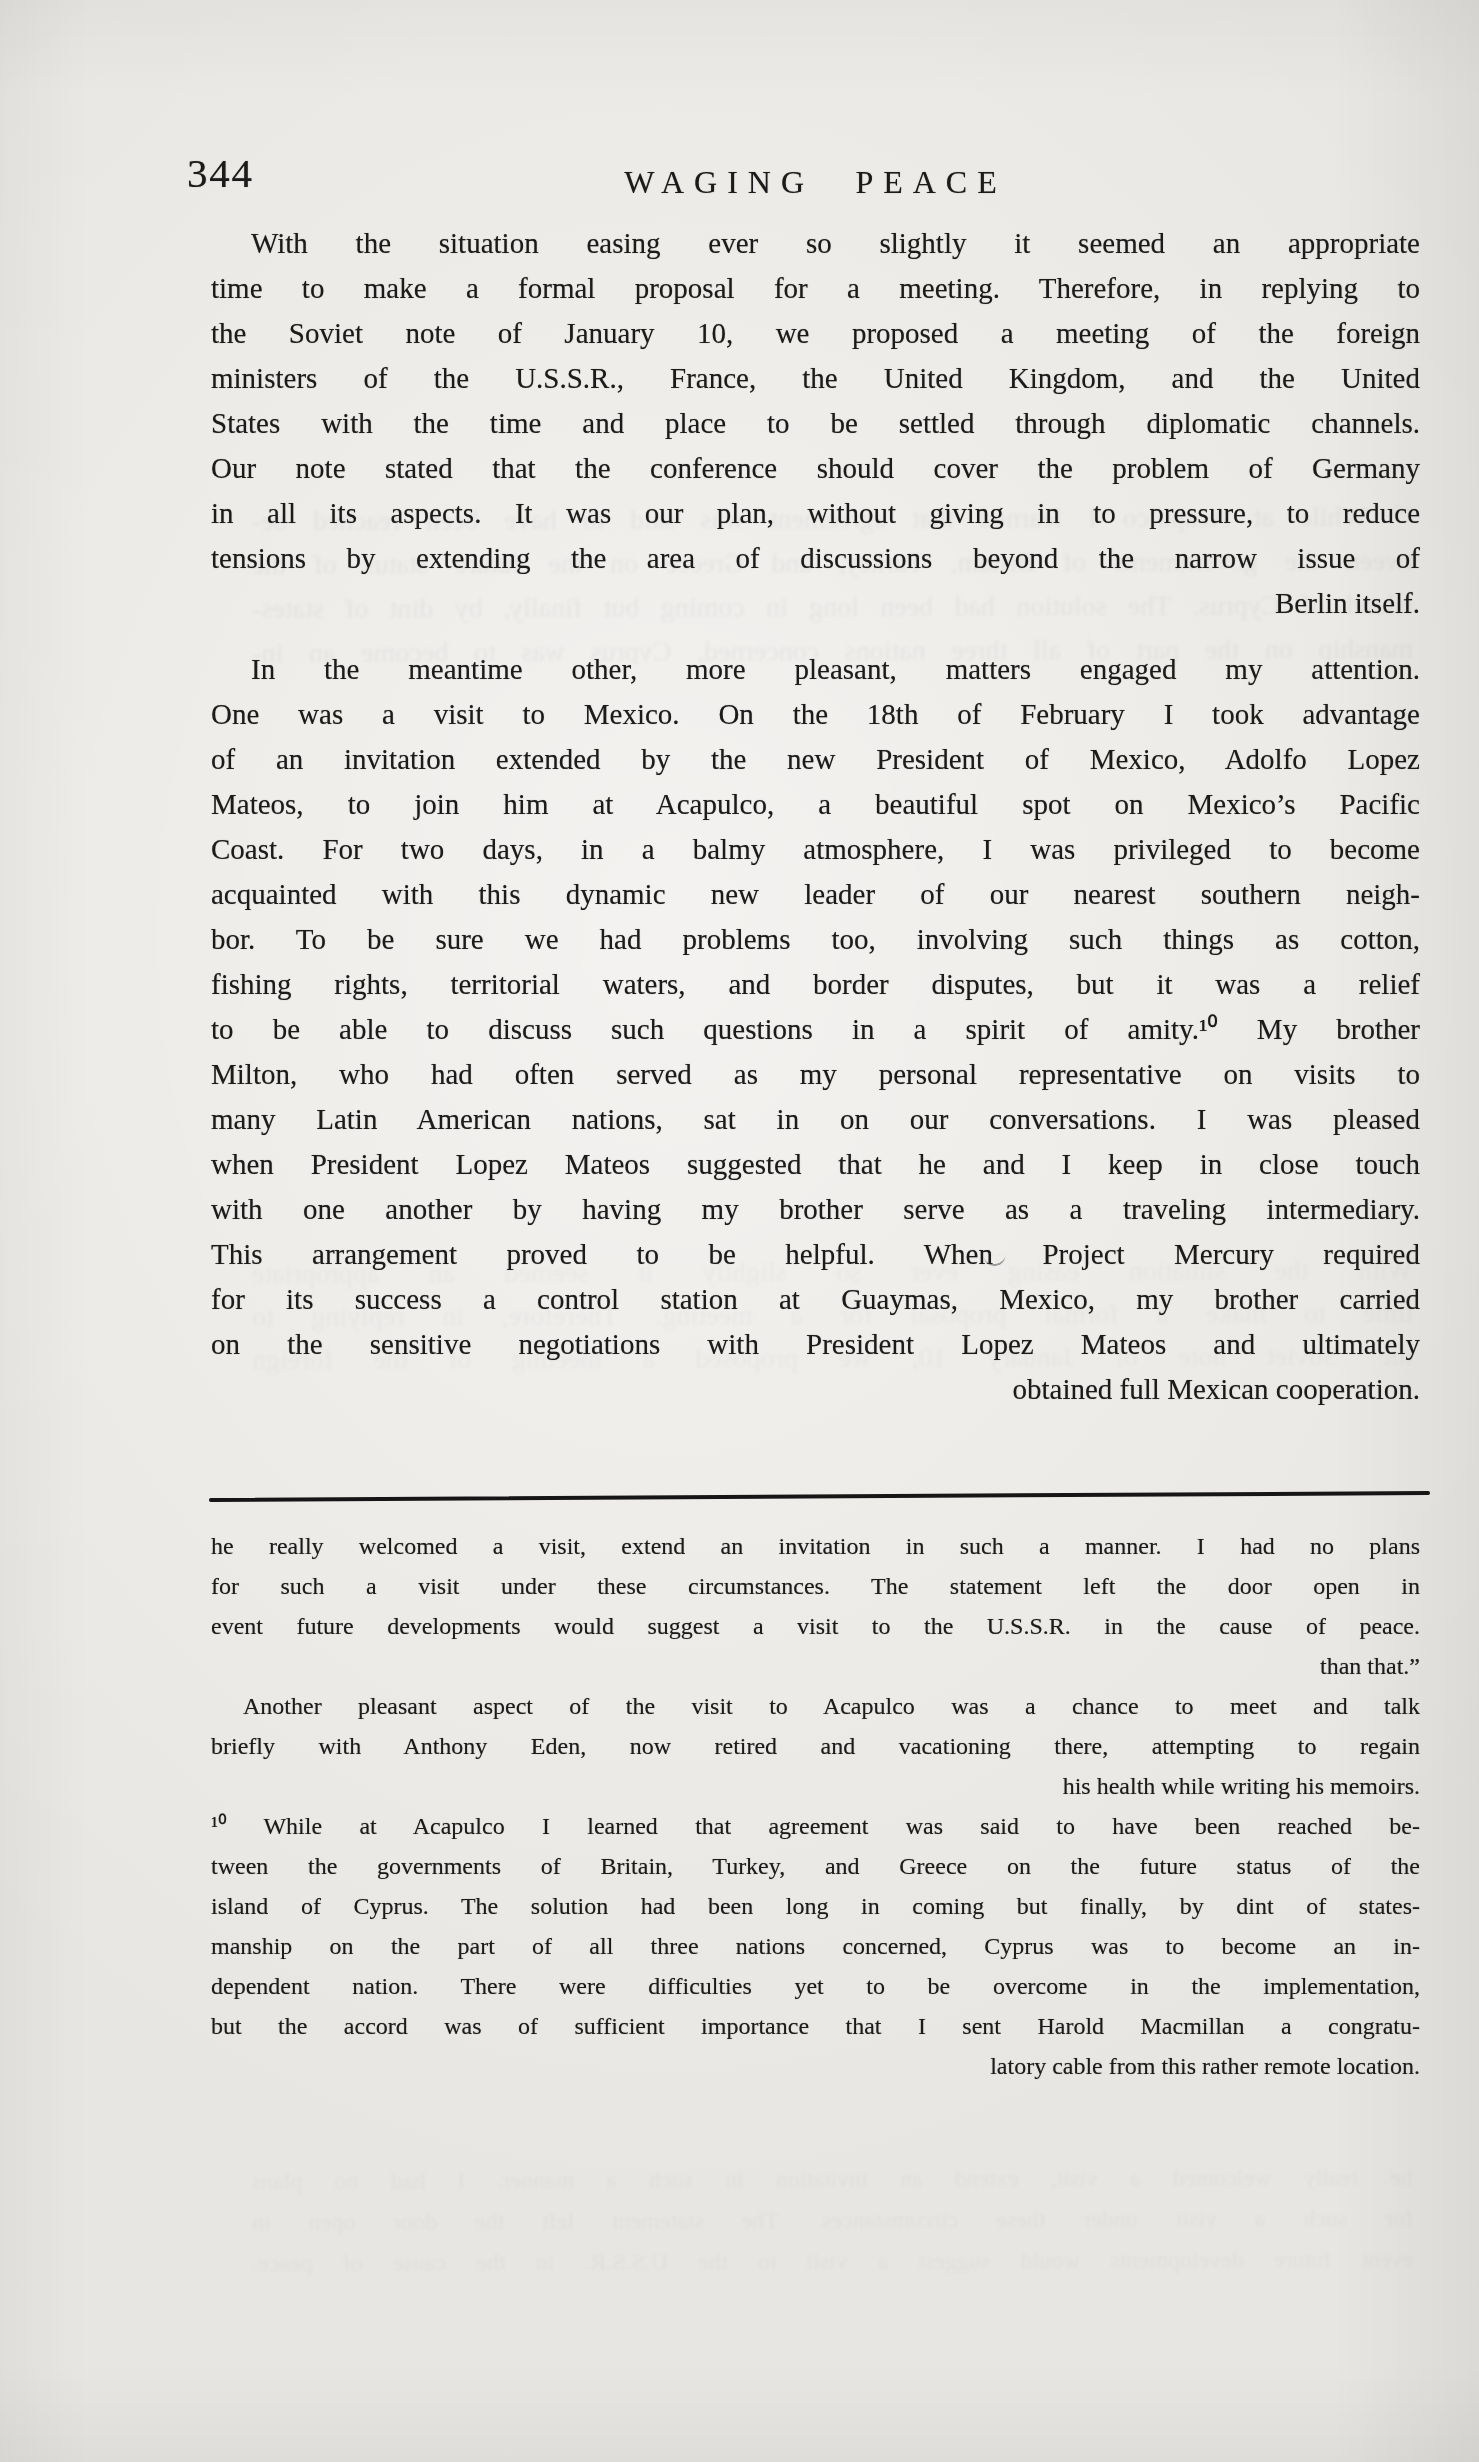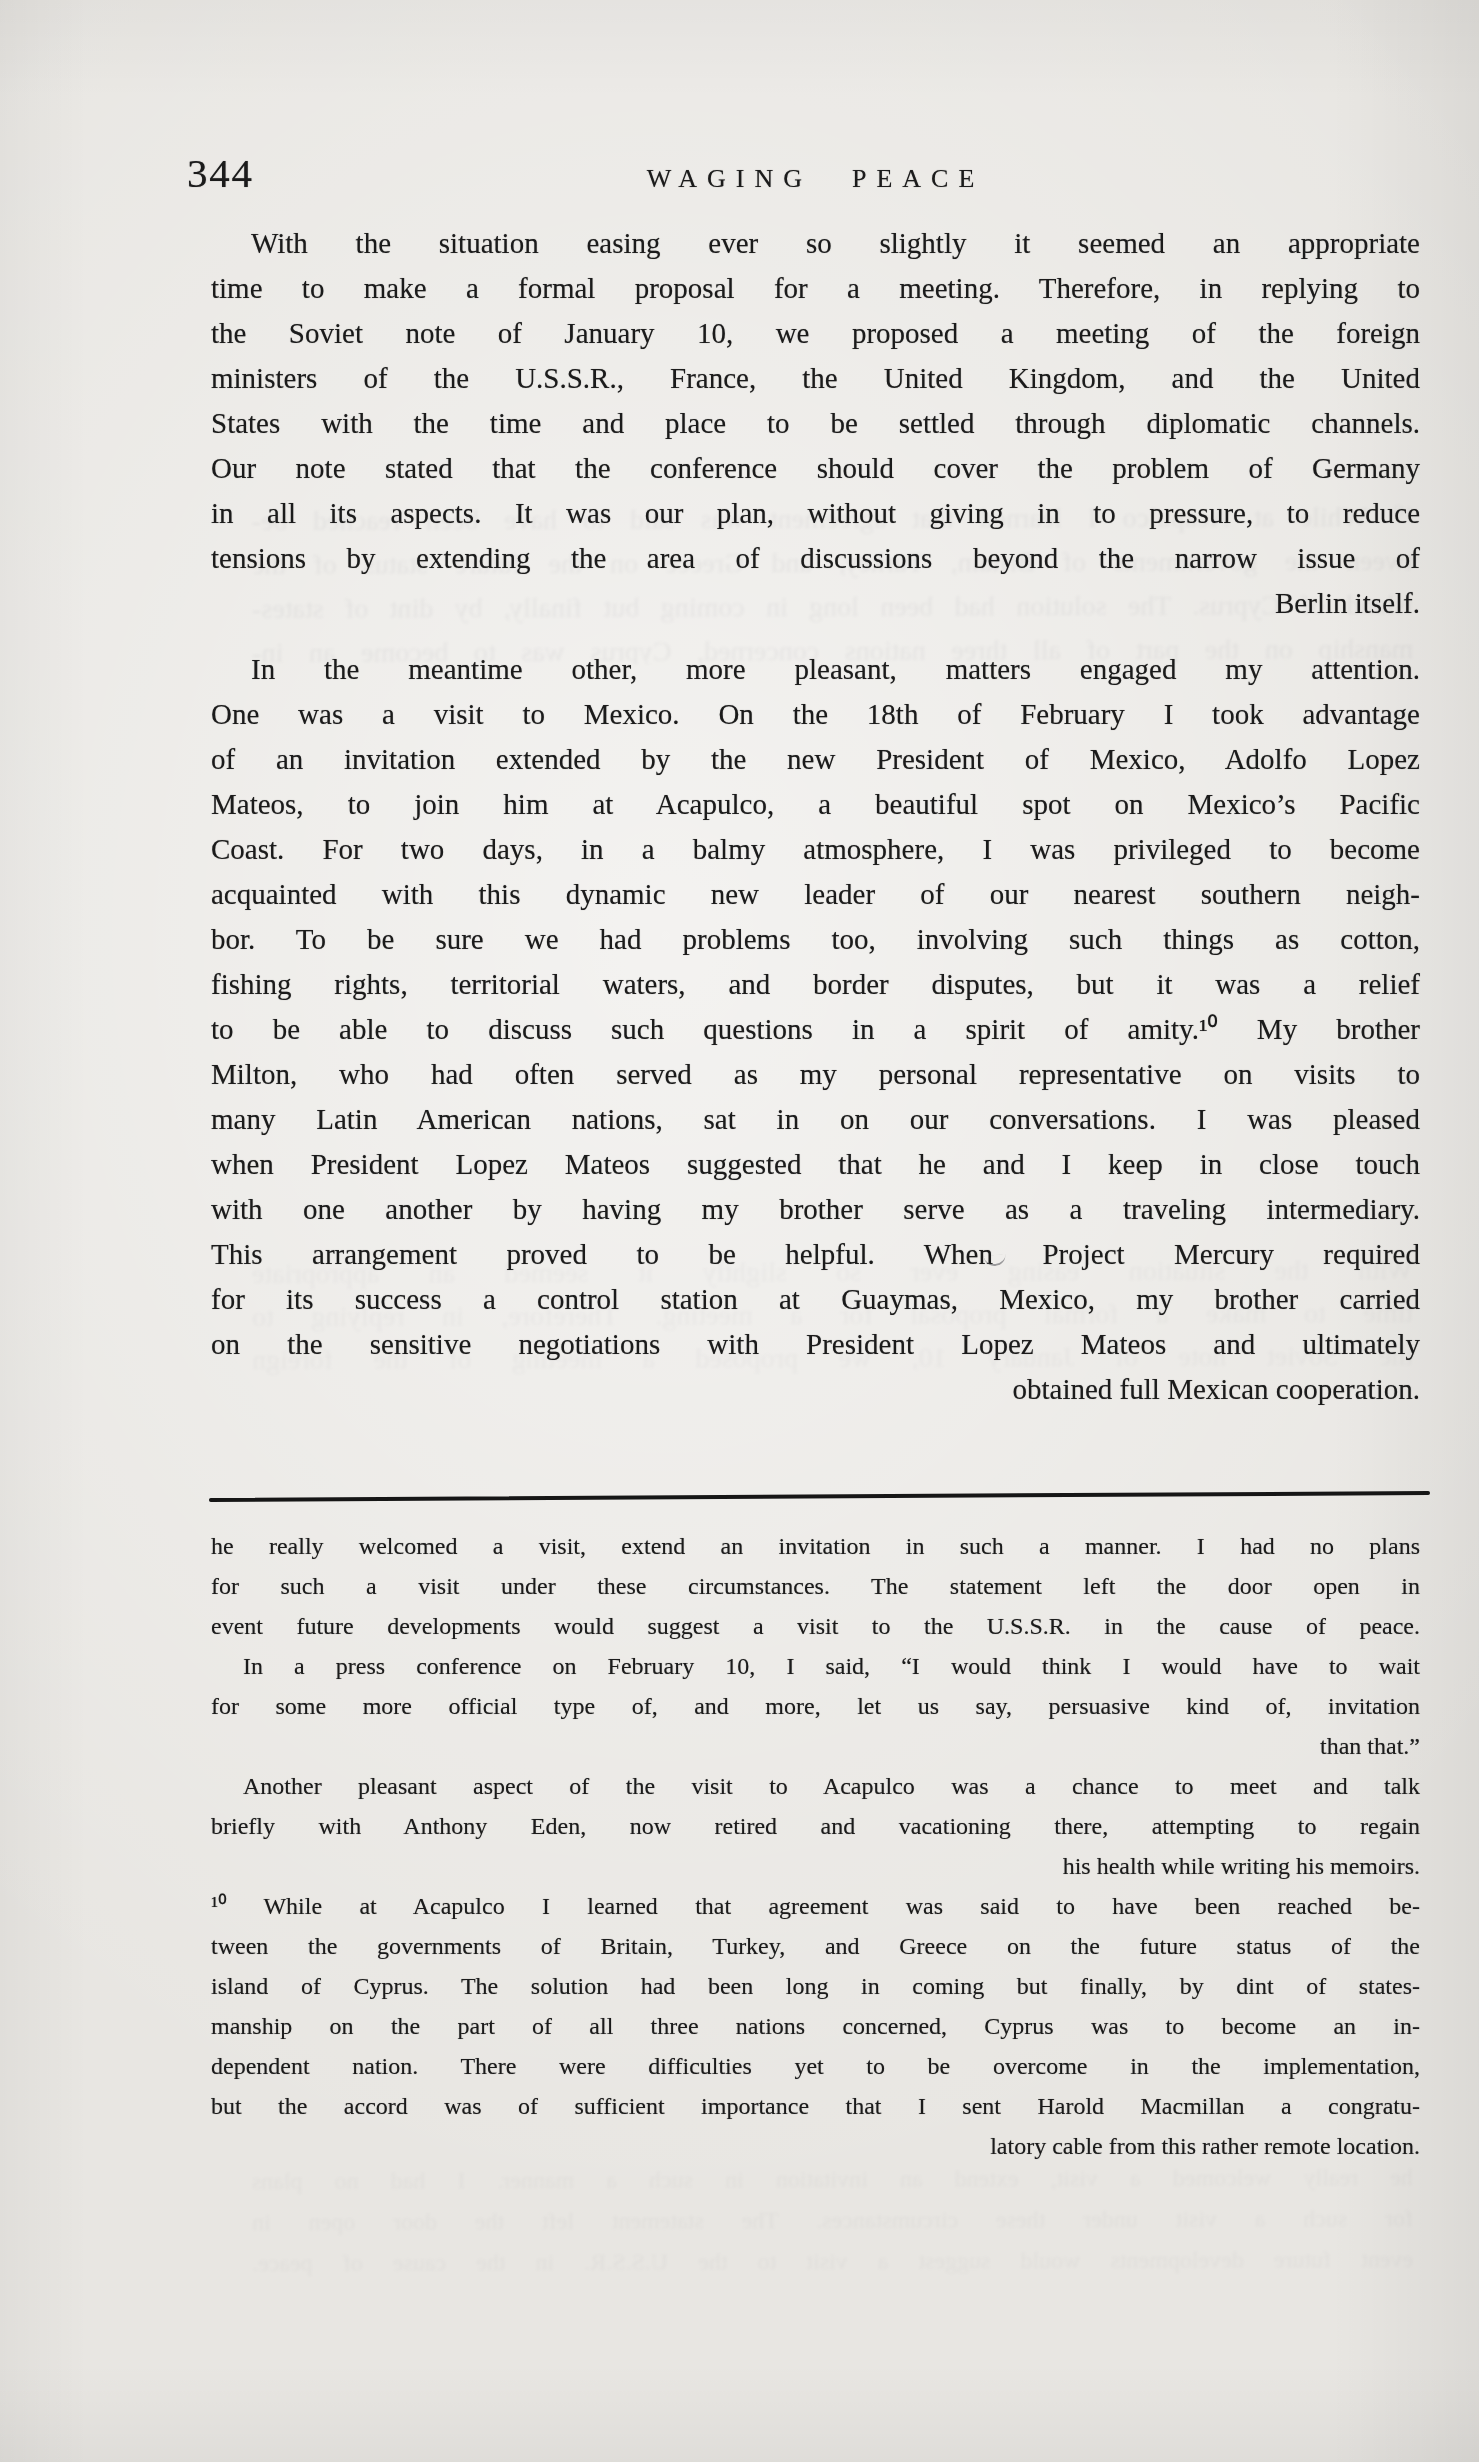--- a/index.html
+++ b/index.html
@@ -18,21 +18,21 @@
   }
   .folio{
     position:absolute;left:187px;top:153px;
     font-size:41px;line-height:1;
     letter-spacing:1.8px;
     text-shadow:0 0 0.9px rgba(25,25,25,.55);
   }
   .runhead{
     position:absolute;left:211px;top:166px;width:1209px;
     text-align:center;
-    font-size:26px;line-height:1;
+    font-size:32px;line-height:1;
     letter-spacing:10px;word-spacing:23.4px;
     text-shadow:0 0 0.9px rgba(25,25,25,.5);
   }
   .bodytext{
     position:absolute;left:211px;top:221px;width:1209px;
     font-size:29px;line-height:45px;
     text-shadow:0 0 0.9px rgba(25,25,25,.45);
   }
   .footnotes{
     position:absolute;left:211px;top:1526px;width:1209px;
@@ -138,22 +138,20 @@
 
   <div class="fnrule"></div>
 
   <div class="footnotes">
     <div class="para">
       <div class="para-body">he really welcomed a visit, extend an invitation in such a manner. I had no plans
 for such a visit under these circumstances. The statement left the door open in
 event future developments would suggest a visit to the U.S.S.R. in the cause of peace.</div>
     </div>
     <div class="para indent-sm">
-      <div class="para-body">In a press conference on February 10, I said, “I would think I would have to wait
-for some more official type of, and more, let us say, persuasive kind of, invitation</div>
       <div class="para-last">than that.”</div>
     </div>
     <div class="para indent-sm">
       <div class="para-body">Another pleasant aspect of the visit to Acapulco was a chance to meet and talk
 briefly with Anthony Eden, now retired and vacationing there, attempting to regain</div>
       <div class="para-last">his health while writing his memoirs.</div>
     </div>
     <div class="para">
       <div class="para-body">¹⁰ While at Acapulco I learned that agreement was said to have been reached be-
 tween the governments of Britain, Turkey, and Greece on the future status of the

